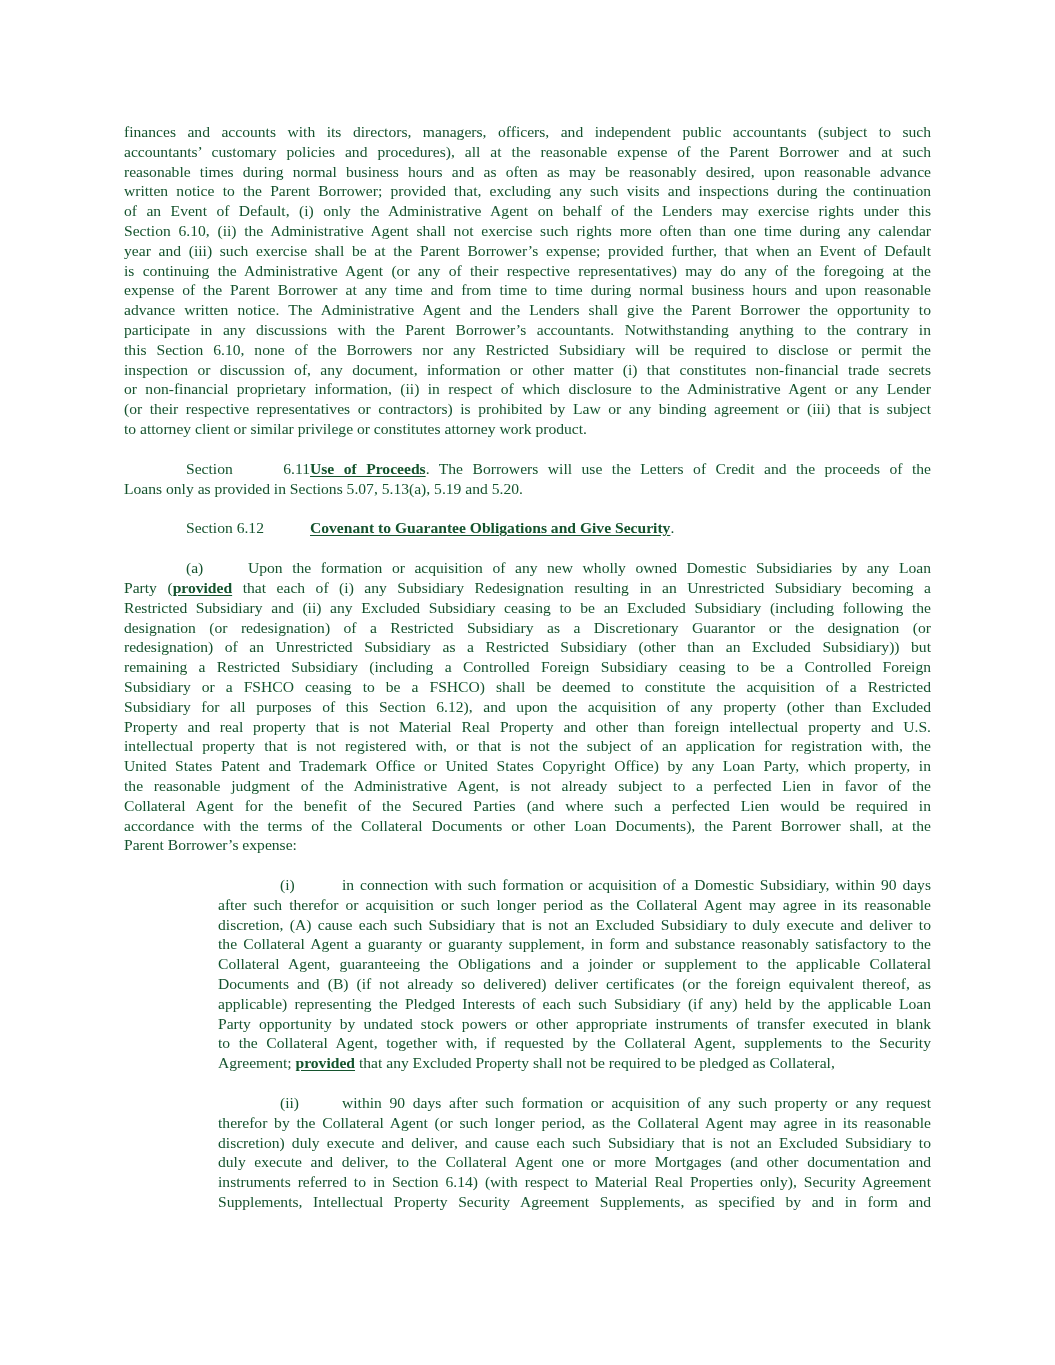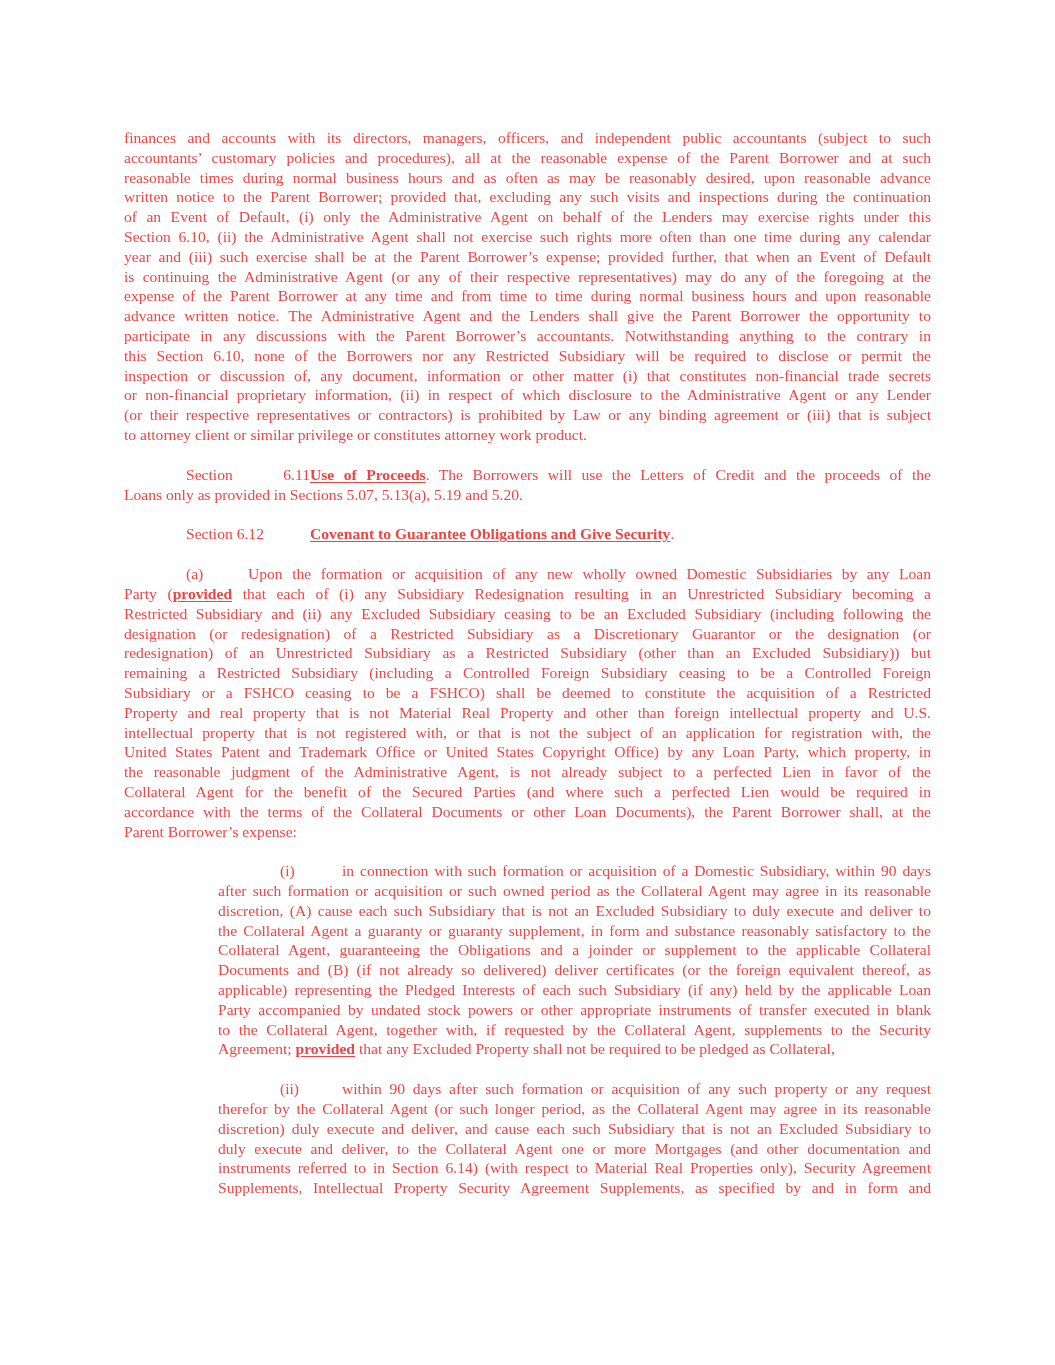--- a/index.html
+++ b/index.html
@@ -1,19 +1,19 @@
 <!DOCTYPE html>
 <html><head>
 <meta charset="utf-8">
 <style>
   html, body { margin: 0; padding: 0; background: #ffffff; }
   body { width: 1055px; height: 1365px; position: relative; overflow: hidden; }
   .page {
-    position: absolute; left: 124px; top: 128px; width: 807px;
-    font-family: "Liberation Serif", serif; font-size: 15.6px; color: #ef4444;
+    position: absolute; left: 124px; top: 122px; width: 807px;
+    font-family: "Liberation Serif", serif; font-size: 15.6px; color: #14532d;
   }
   .para { margin: 0; }
   .line {
     display: block; height: 19.8px; line-height: 19.8px; white-space: nowrap;
     text-align: justify; text-align-last: justify;
   }
   .line.last { text-align-last: left; }
   .gap { height: 20px; }
   .indent1 { padding-left: 62px; }
   .block2 { margin-left: 94px; }
@@ -63,40 +63,41 @@
   <div class="gap"></div>
 
   <div class="para">
     <span class="line indent1"><span class="label-a">(a)</span><span>Upon the formation or acquisition of any new wholly owned Domestic Subsidiaries by any Loan</span></span>
     <span class="line"><span>Party (</span><span class="u">provided</span><span> that each of (i) any Subsidiary Redesignation resulting in an Unrestricted Subsidiary becoming a</span></span>
     <span class="line">Restricted Subsidiary and (ii) any Excluded Subsidiary ceasing to be an Excluded Subsidiary (including following the</span>
     <span class="line">designation (or redesignation) of a Restricted Subsidiary as a Discretionary Guarantor or the designation (or</span>
     <span class="line">redesignation) of an Unrestricted Subsidiary as a Restricted Subsidiary (other than an Excluded Subsidiary)) but</span>
     <span class="line">remaining a Restricted Subsidiary (including a Controlled Foreign Subsidiary ceasing to be a Controlled Foreign</span>
     <span class="line">Subsidiary or a FSHCO ceasing to be a FSHCO) shall be deemed to constitute the acquisition of a Restricted</span>
+    <span class="line">Subsidiary for all purposes of this Section 6.12), and upon the acquisition of any property (other than Excluded</span>
     <span class="line">Property and real property that is not Material Real Property and other than foreign intellectual property and U.S.</span>
     <span class="line">intellectual property that is not registered with, or that is not the subject of an application for registration with, the</span>
     <span class="line">United States Patent and Trademark Office or United States Copyright Office) by any Loan Party, which property, in</span>
     <span class="line">the reasonable judgment of the Administrative Agent, is not already subject to a perfected Lien in favor of the</span>
     <span class="line">Collateral Agent for the benefit of the Secured Parties (and where such a perfected Lien would be required in</span>
     <span class="line">accordance with the terms of the Collateral Documents or other Loan Documents), the Parent Borrower shall, at the</span>
     <span class="line last">Parent Borrower’s expense:</span>
   </div>
 
   <div class="gap"></div>
 
   <div class="para block2">
     <span class="line indent2"><span class="label-i">(i)</span><span>in connection with such formation or acquisition of a Domestic Subsidiary, within 90 days</span></span>
-    <span class="line">after such formation or acquisition or such owned period as the Collateral Agent may agree in its reasonable</span>
+    <span class="line">after such therefor or acquisition or such longer period as the Collateral Agent may agree in its reasonable</span>
     <span class="line">discretion, (A) cause each such Subsidiary that is not an Excluded Subsidiary to duly execute and deliver to</span>
     <span class="line">the Collateral Agent a guaranty or guaranty supplement, in form and substance reasonably satisfactory to the</span>
     <span class="line">Collateral Agent, guaranteeing the Obligations and a joinder or supplement to the applicable Collateral</span>
     <span class="line">Documents and (B) (if not already so delivered) deliver certificates (or the foreign equivalent thereof, as</span>
     <span class="line">applicable) representing the Pledged Interests of each such Subsidiary (if any) held by the applicable Loan</span>
-    <span class="line">Party accompanied by undated stock powers or other appropriate instruments of transfer executed in blank</span>
+    <span class="line">Party opportunity by undated stock powers or other appropriate instruments of transfer executed in blank</span>
     <span class="line">to the Collateral Agent, together with, if requested by the Collateral Agent, supplements to the Security</span>
     <span class="line last"><span>Agreement; </span><span class="u">provided</span><span> that any Excluded Property shall not be required to be pledged as Collateral,</span></span>
   </div>
 
   <div class="gap"></div>
 
   <div class="para block2">
     <span class="line indent2"><span class="label-i">(ii)</span><span>within 90 days after such formation or acquisition of any such property or any request</span></span>
     <span class="line">therefor by the Collateral Agent (or such longer period, as the Collateral Agent may agree in its reasonable</span>
     <span class="line">discretion) duly execute and deliver, and cause each such Subsidiary that is not an Excluded Subsidiary to</span>

